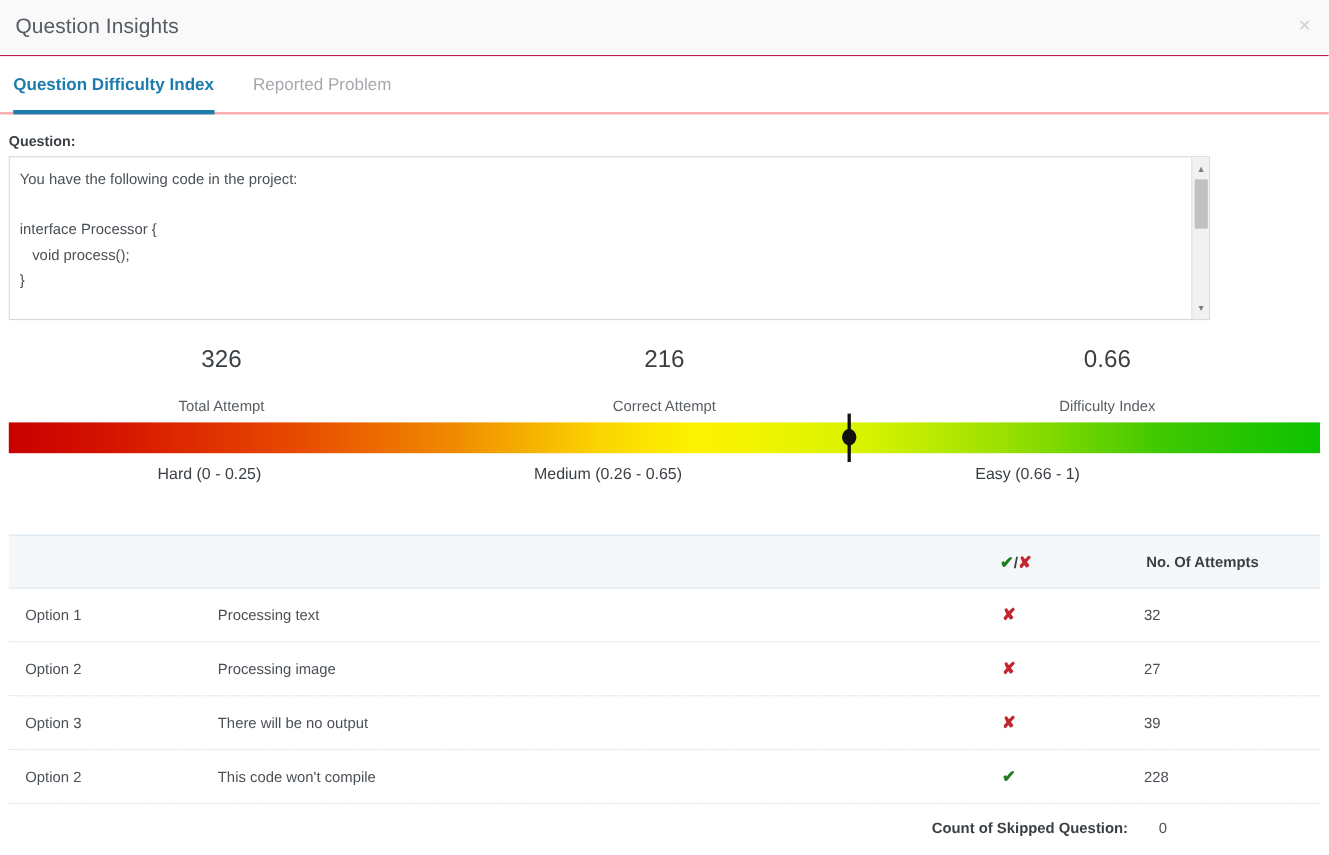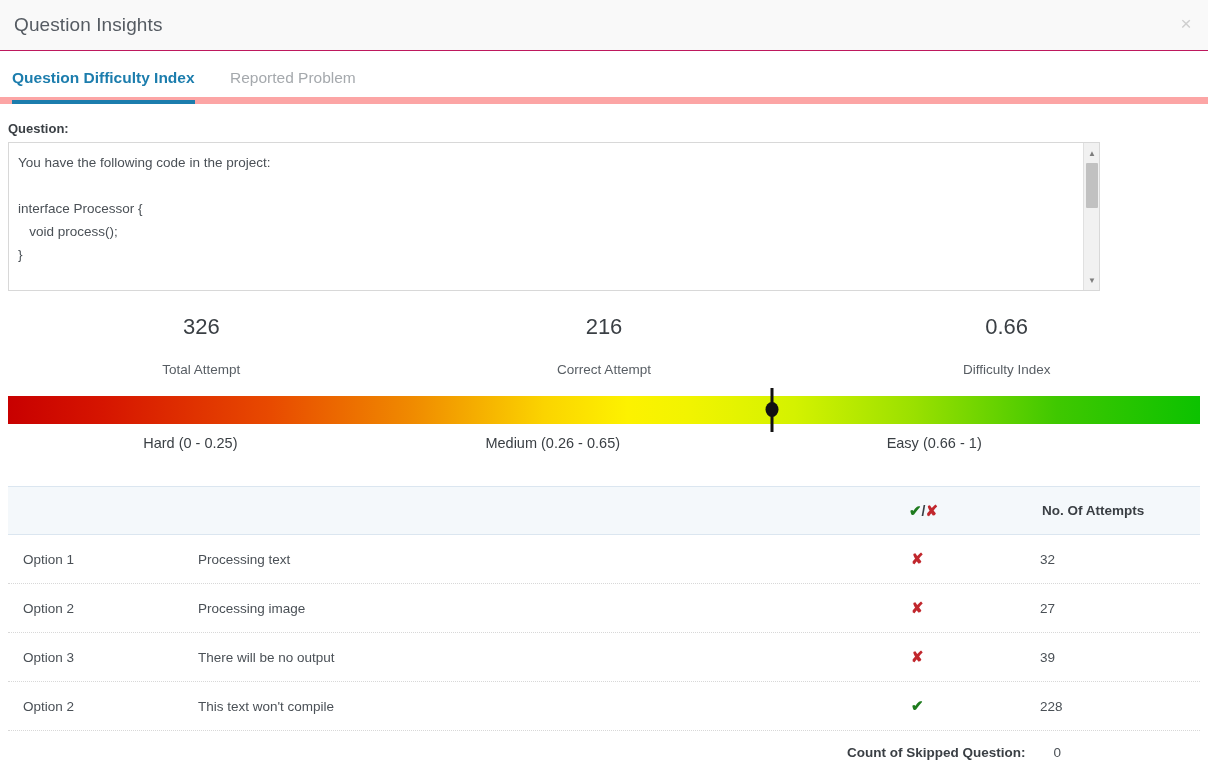--- a/index.html
+++ b/index.html
@@ -38,21 +38,21 @@
     cursor: pointer;
     background: none; border: none;
     padding: 0;
     font-family: "Liberation Sans", sans-serif;
   }
 
   
   .tabs {
     position: relative;
     height: 53px;
-    border-bottom: 7px solid #fca5a5;
+    border-bottom: 2px solid #fca5a5;
     padding-left: 0;
   }
   .tab {
     position: absolute;
     top: 0;
     height: 53px;
     line-height: 53px;
     font-size: 15.5px;
     cursor: pointer;
     white-space: nowrap;
@@ -139,21 +139,21 @@
   .stat-label {
     font-size: 13.5px;
     color: #585e64;
     line-height: 24px;
     margin-top: 16px;
   }
 
   
   .meter-wrap {
     position: absolute;
-    left: 8px; top: 396px;
+    left: 8px; top: 384px;
     width: 1192px;
   }
   .meter-bar {
     position: relative;
     height: 28px;
     width: 100%;
     background: linear-gradient(to right,
       #c80000 0%,
       #d61500 8%,
       #e84a00 22%,
@@ -344,21 +344,21 @@
 
   <div class="tbl-row">
     <div class="c-opt">Option 3</div>
     <div class="c-text">There will be no output</div>
     <div class="c-mark mark-no">✘</div>
     <div class="c-count">39</div>
   </div>
 
   <div class="tbl-row">
     <div class="c-opt">Option 2</div>
-    <div class="c-text">This text won't compile</div>
+    <div class="c-text">This code won't compile</div>
     <div class="c-mark mark-ok">✔</div>
     <div class="c-count">228</div>
   </div>
 
 </div>
 
 <div class="footer">
   <div class="footer-label">Count of Skipped Question:</div>
   <div class="footer-value">0</div>
 </div>

